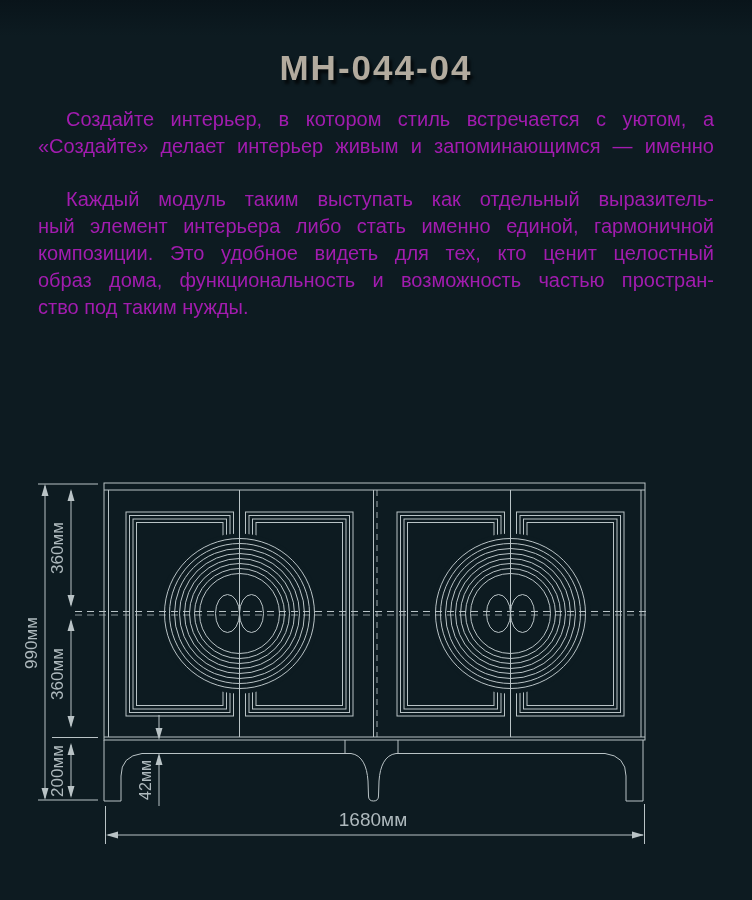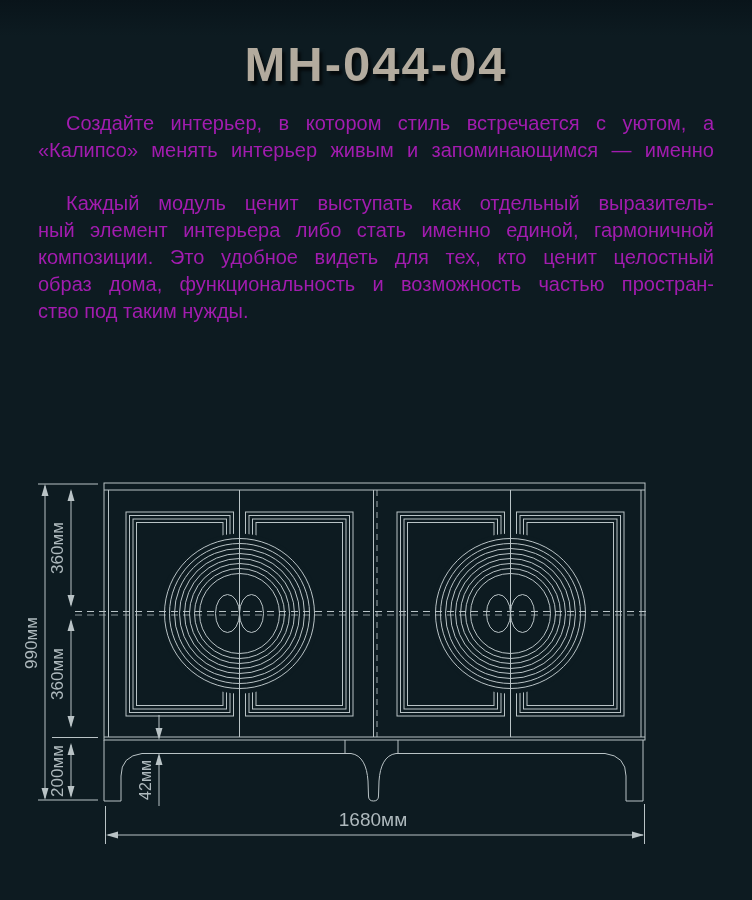--- a/index.html
+++ b/index.html
@@ -2,22 +2,22 @@
 <html><head>
 <meta charset="utf-8">
 <style>
   html,body{margin:0;padding:0;}
   body{
     width:752px;height:900px;position:relative;overflow:hidden;
     background:linear-gradient(180deg,#09141a 0%,#0d1b21 4%,#0d1b21 100%);
     font-family:"Liberation Sans",sans-serif;
   }
   .page-title{
-    margin:0;padding-top:36px;text-align:center;
-    font-size:49px;font-weight:700;letter-spacing:2px;
+    margin:0;padding-top:48px;text-align:center;
+    font-size:35px;font-weight:700;letter-spacing:2px;
     color:#b3ab9e;text-shadow:3px 4px 3px rgba(0,0,0,0.65);
   }
   .content{
     padding:18px 38px 0 38px;color:#a21caf;
     font-size:20px;line-height:27px;
   }
   .paragraph{margin:0 0 26px 0;}
   .pline{text-align:justify;text-align-last:justify;white-space:nowrap;}
   .pline.first{text-indent:28px;}
   .pline.last{text-align-last:left;white-space:normal;}
@@ -28,24 +28,24 @@
   }
 </style>
 </head>
 <body>
 
 <h1 class="page-title">МН-044-04</h1>
 
 <div class="content">
   <div class="paragraph">
     <div class="pline first">Создайте интерьер, в котором стиль встречается с уютом, а</div>
-    <div class="pline">«Калипсо» менять интерьер живым и запоминающимся — именно</div>
+    <div class="pline">«Создайте» делает интерьер живым и запоминающимся — именно</div>
   </div>
   <div class="paragraph">
-    <div class="pline first">Каждый модуль ценит выступать как отдельный выразитель-</div>
+    <div class="pline first">Каждый модуль таким выступать как отдельный выразитель-</div>
     <div class="pline">ный элемент интерьера либо стать именно единой, гармоничной</div>
     <div class="pline">композиции. Это удобное видеть для тех, кто ценит целостный</div>
     <div class="pline">образ дома, функциональность и возможность частью простран-</div>
     <div class="pline last">ство под таким нужды.</div>
   </div>
 </div>
 
 <svg class="drawing" width="752" height="900" viewBox="0 0 752 900" stroke-linecap="butt" fill="none">
 
   <defs>

